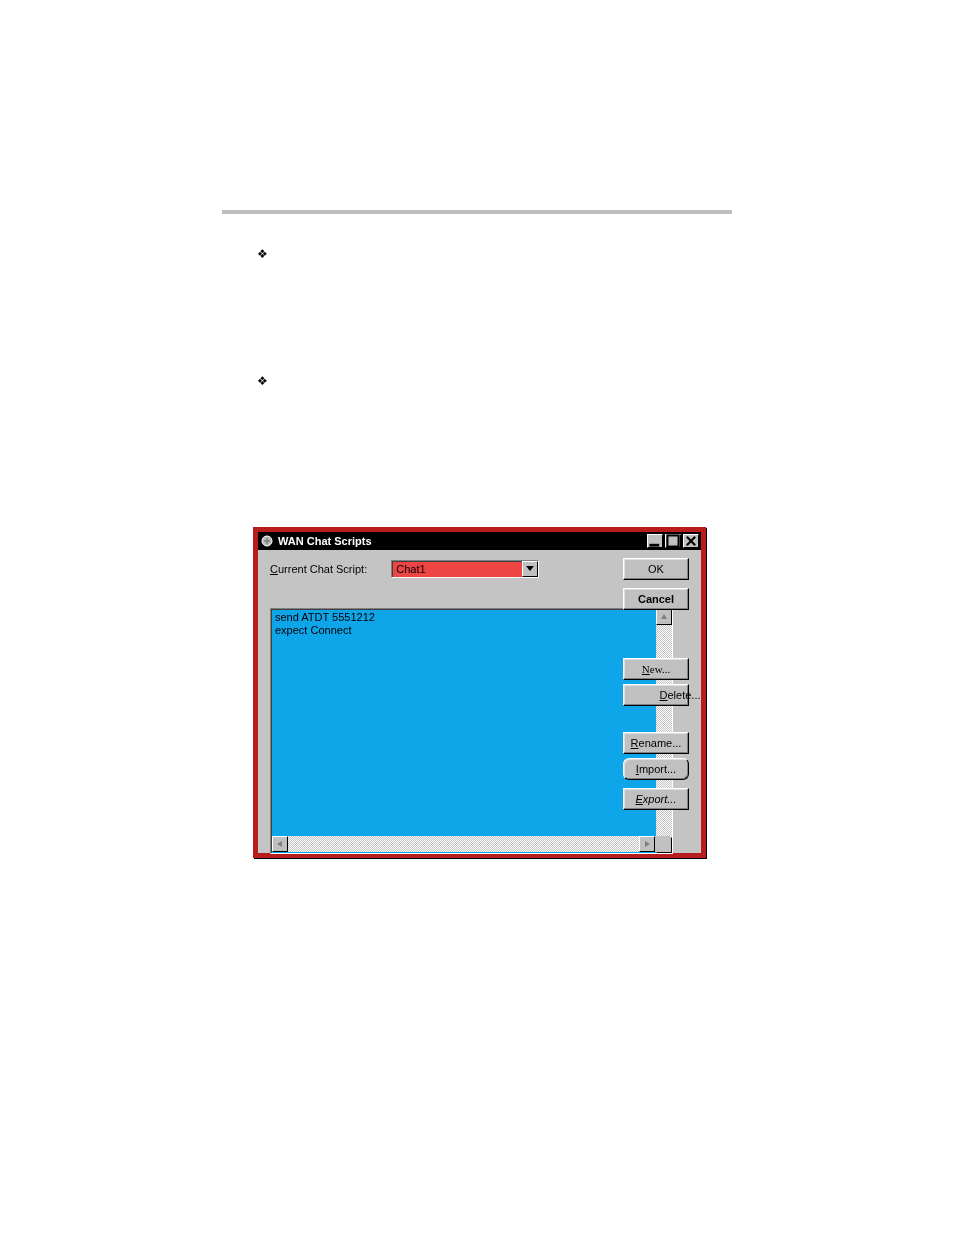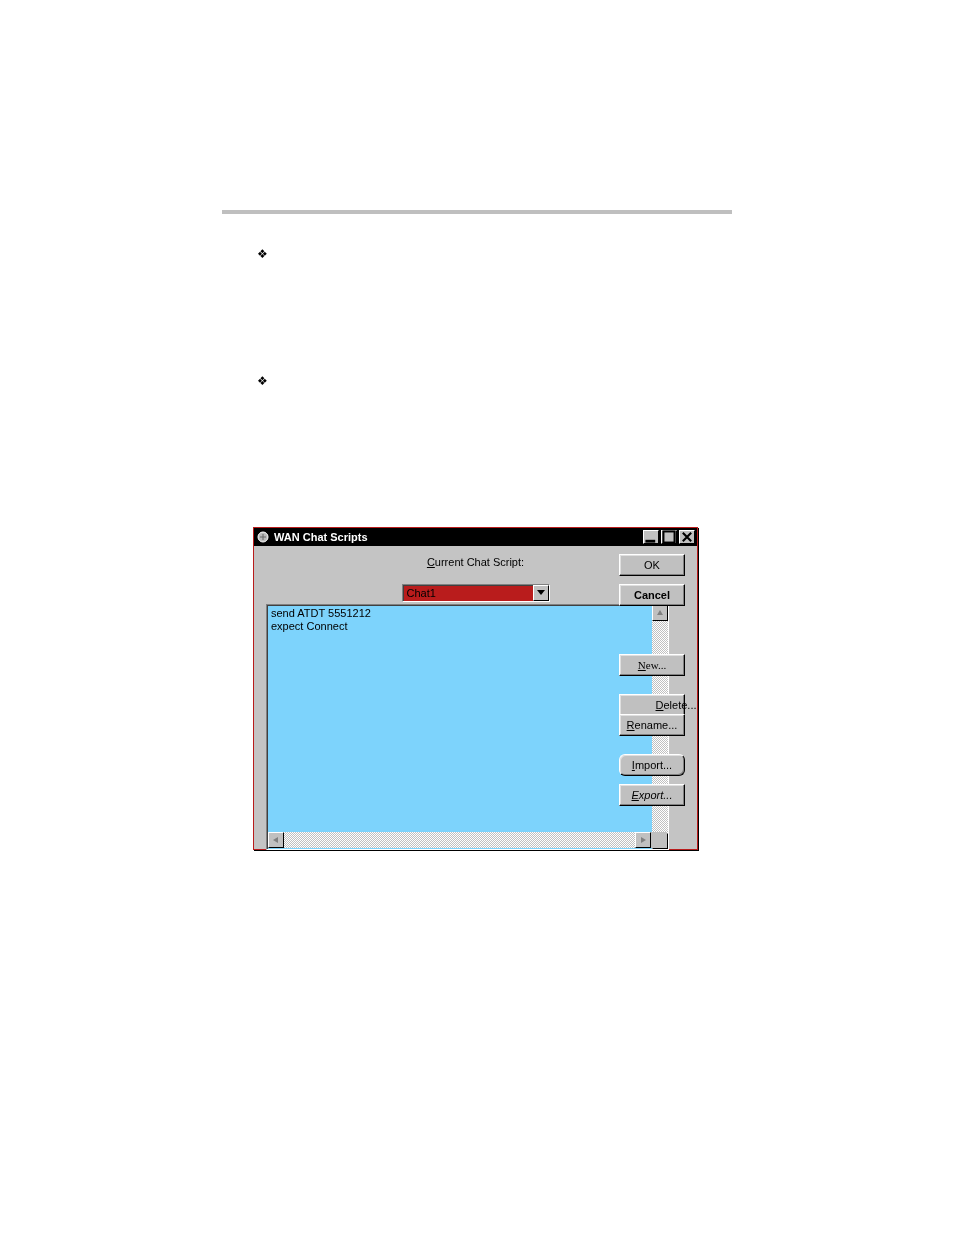--- a/index.html
+++ b/index.html
@@ -32,21 +32,21 @@
     font-size: 12px;
     color: #000;
   }
   
   .dialog {
     position: absolute;
     left: 253px;
     top: 527px;
     width: 443px;
     height: 321px;
-    border: 1px solid #b91c1c;
+    border: 5px solid #b91c1c;
     background: #c0c0c0;
     box-shadow: 1px 1px 0 #000;
   }
   .titlebar {
     height: 18px;
     background: #000;
     color: #fff;
     display: flex;
     align-items: center;
     padding: 0 2px;
@@ -89,30 +89,29 @@
     position: relative;
     padding: 10px 12px;
     height: calc(100% - 18px);
     box-sizing: border-box;
     background: #c4c4c4;
   }
   .row-current {
     display: flex;
     align-items: center;
     gap: 8px;
-    flex-direction: column;
   }
   .lbl {
     font-size: 11px;
   }
   .dropdown {
     display: inline-flex;
     align-items: center;
     height: 18px;
-    background: #b91c1c;
+    background: #ef4444;
     border-top: 1px solid #808080;
     border-left: 1px solid #808080;
     border-right: 1px solid #fff;
     border-bottom: 1px solid #fff;
     box-shadow: inset 1px 1px 0 #404040;
     width: 148px;
     box-sizing: border-box;
   }
   .dropdown .dd-text {
     flex: 1;
@@ -141,21 +140,21 @@
     position: absolute;
     left: 12px;
     top: 58px;
     width: 403px;
     height: 246px;
     border-top: 1px solid #808080;
     border-left: 1px solid #808080;
     border-right: 1px solid #fff;
     border-bottom: 1px solid #fff;
     box-shadow: inset 1px 1px 0 #404040;
-    background: #7dd3fc;
+    background: #0ea5e9;
     box-sizing: border-box;
     display: flex;
   }
   .ta-inner {
     flex: 1;
     padding: 2px 4px;
     font-size: 11px;
     line-height: 13px;
     white-space: pre;
     overflow: hidden;
@@ -310,24 +309,24 @@
       <div class="btn" style="top:8px;align-items:center;">
           <span>OK</span>
         </div>
       <div class="btn" style="top:38px;font-weight:bold;">
           <span>Cancel</span>
         </div>
 
       <div class="btn" style="top:108px;font-family:Liberation Serif, serif;">
           <span><span class="u">N</span><span id="new-rest">ew...</span></span>
         </div>
-      <div class="btn" style="top:148px;padding-left:48px;">
+      <div class="btn" style="top:134px;padding-left:48px;">
           <span><span class="u">D</span><span id="del-rest">elete...</span></span>
         </div>
-      <div class="btn" style="top:168px;">
+      <div class="btn" style="top:182px;">
           <span><span class="u">R</span><span id="ren-rest">ename...</span></span>
         </div>
 
       <div class="btn" style="top:208px;border-radius:6px;">
           <span><span class="u">I</span><span id="imp-rest">mport...</span></span>
         </div>
       <div class="btn" style="top:238px;font-style:italic;">
           <span><span class="u">E</span><span id="exp-rest">xport...</span></span>
         </div>
 

